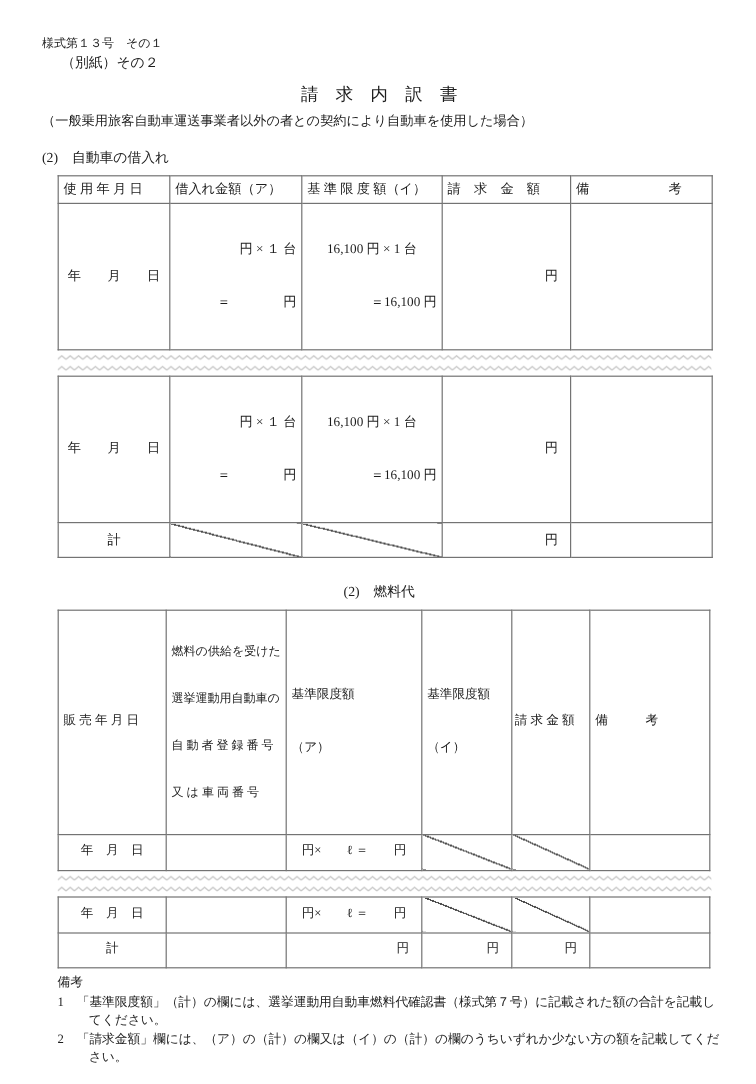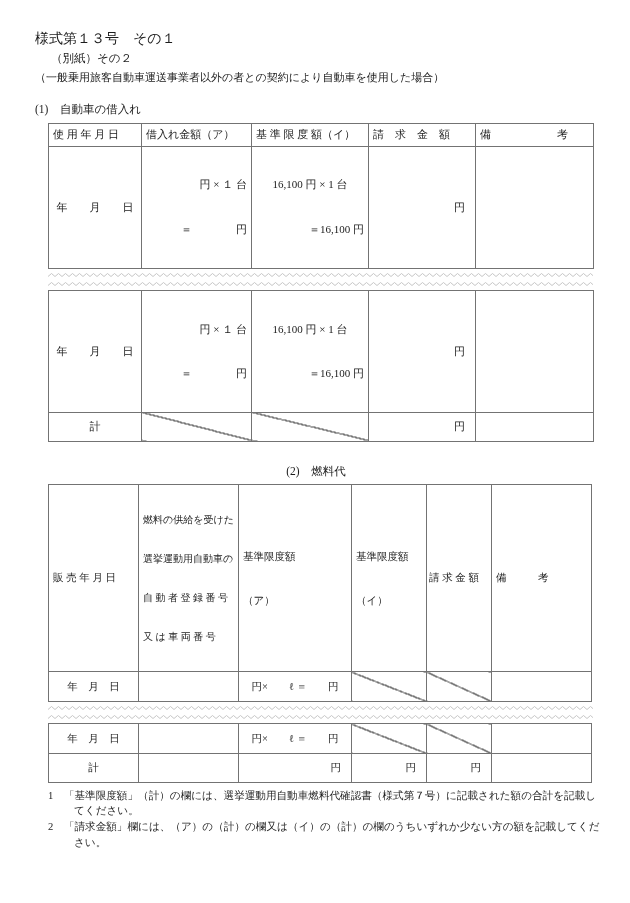--- a/index.html
+++ b/index.html
@@ -4,21 +4,21 @@
 <style>
   html,body{margin:0;padding:0;background:#fff;}
   body{
     width:630px;height:903px;overflow:hidden;position:relative;
     color:#1c1c1c;
     font-family:"Liberation Serif","DejaVu Serif",serif;
     font-size:11px;line-height:1.35;
     -webkit-font-smoothing:antialiased;
   }
   .page{padding:30px 33px 0 35px;box-sizing:border-box;}
-  .form-no{font-size:14px;}
+  .form-no{font-size:10px;}
   .attach{font-size:11.5px;margin-left:16px;margin-top:2px;}
   .title{text-align:center;font-size:14.5px;margin-top:9px;}
   .subtitle{text-align:left;font-size:11px;margin-top:4px;}
   .section-label{font-size:11.5px;margin:17px 0 5px 0;}
   .sec2-label{margin-top:22px;text-align:center;}
 
   table{border-collapse:collapse;table-layout:fixed;margin-left:13px;}
   td{
     border:1px solid #737373;padding:1px 4px;vertical-align:middle;
     white-space:pre;overflow:hidden;font-size:11px;
@@ -61,23 +61,24 @@
     <pattern id="zz" width="7" height="6" patternUnits="userSpaceOnUse">
       <polyline points="0,4.5 3.5,1.5 7,4.5" fill="none" stroke="#c6c6c6" stroke-width="1"></polyline>
     </pattern>
   </defs>
 </svg>
 
 <div class="page">
 
   <div class="form-no">様式第１３号　その１</div>
   <div class="attach">（別紙）その２</div>
+  <div class="title">請　求　内　訳　書</div>
   <div class="subtitle">（一般乗用旅客自動車運送事業者以外の者との契約により自動車を使用した場合）</div>
 
-  <div class="section-label">(1)　自動車の借入れ</div>
+  <div class="section-label">(2)　自動車の借入れ</div>
 
   <table class="t1">
     <colgroup>
         <col style="width:93px">
         <col style="width:110px">
         <col style="width:117px">
         <col style="width:107px">
         <col style="width:118px">
       </colgroup>
     <tbody>
@@ -220,18 +221,19 @@
       <td></td>
       <td class="r yen">円</td>
       <td class="r yen">円</td>
       <td class="r yen">円</td>
       <td></td>
     </tr>
   </tbody>
     </table>
 
   <div class="notes-block">
+    <div>備考</div>
     <div class="note-item">1　「基準限度額」（計）の欄には、選挙運動用自動車燃料代確認書（様式第７号）に記載された額の合計を記載してください。</div>
     <div class="note-item">2　「請求金額」欄には、（ア）の（計）の欄又は（イ）の（計）の欄のうちいずれか少ない方の額を記載してください。</div>
 
   </div>
 
 </div>
 
 </body></html>

